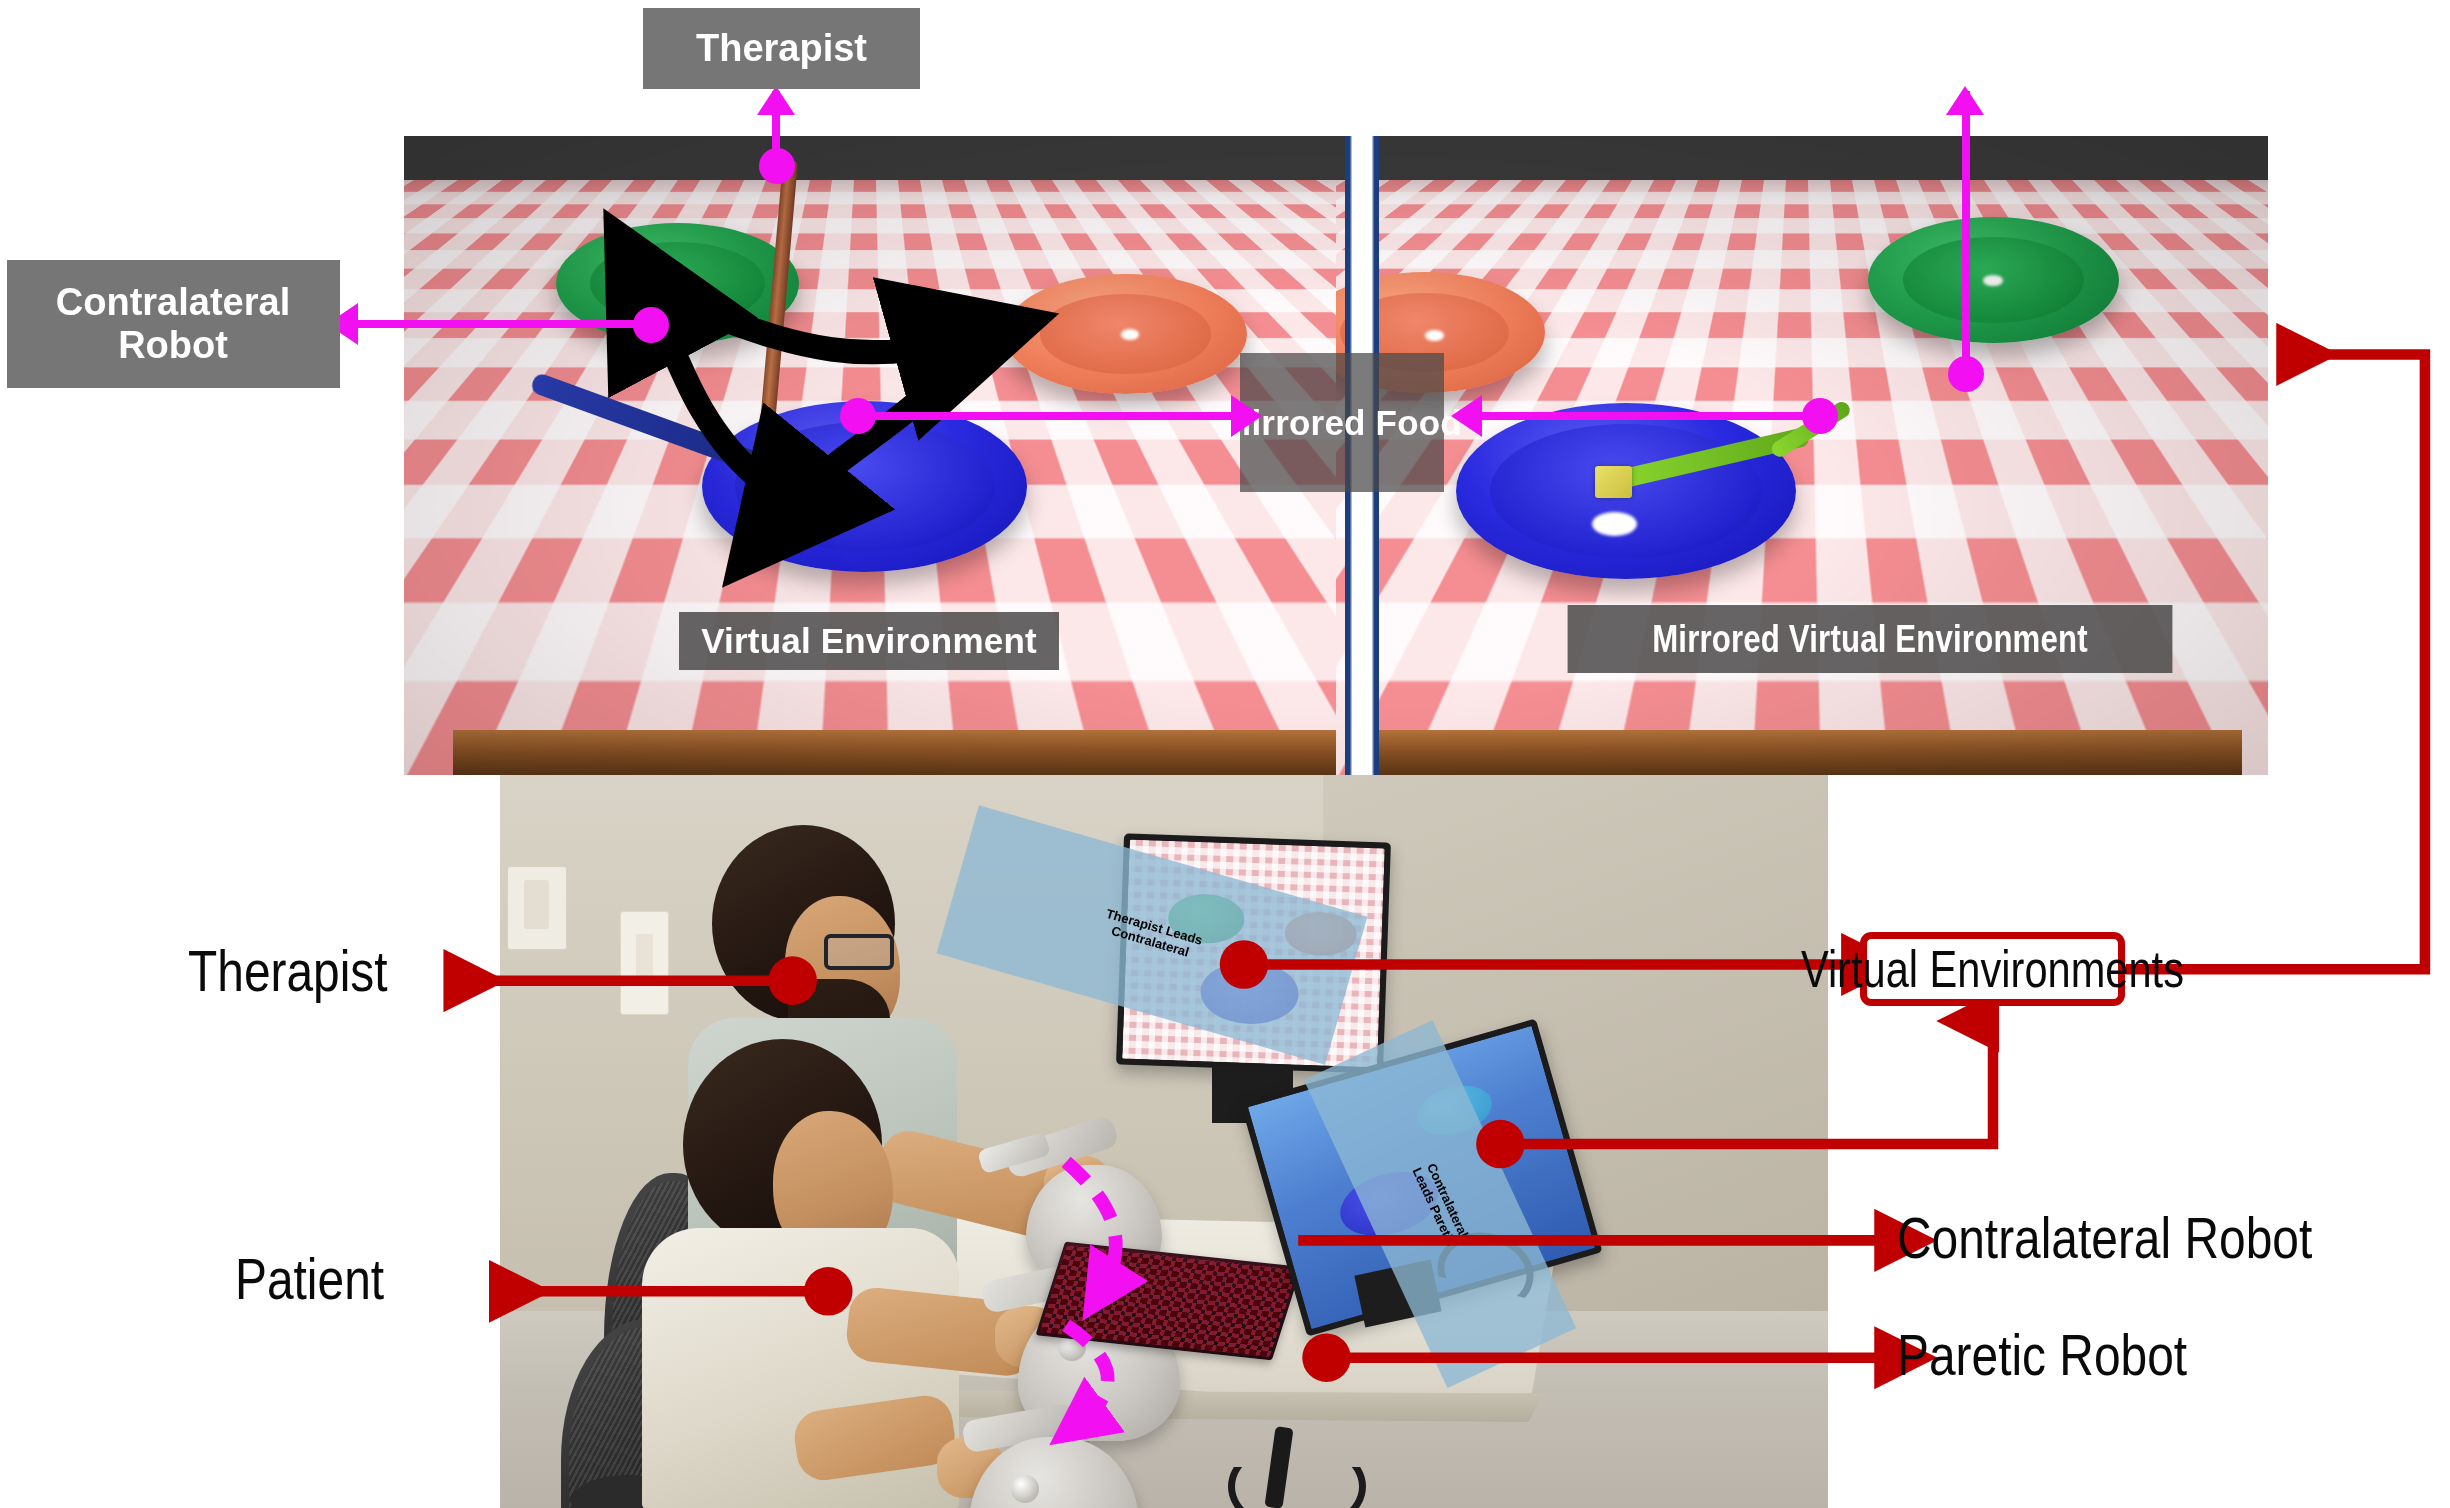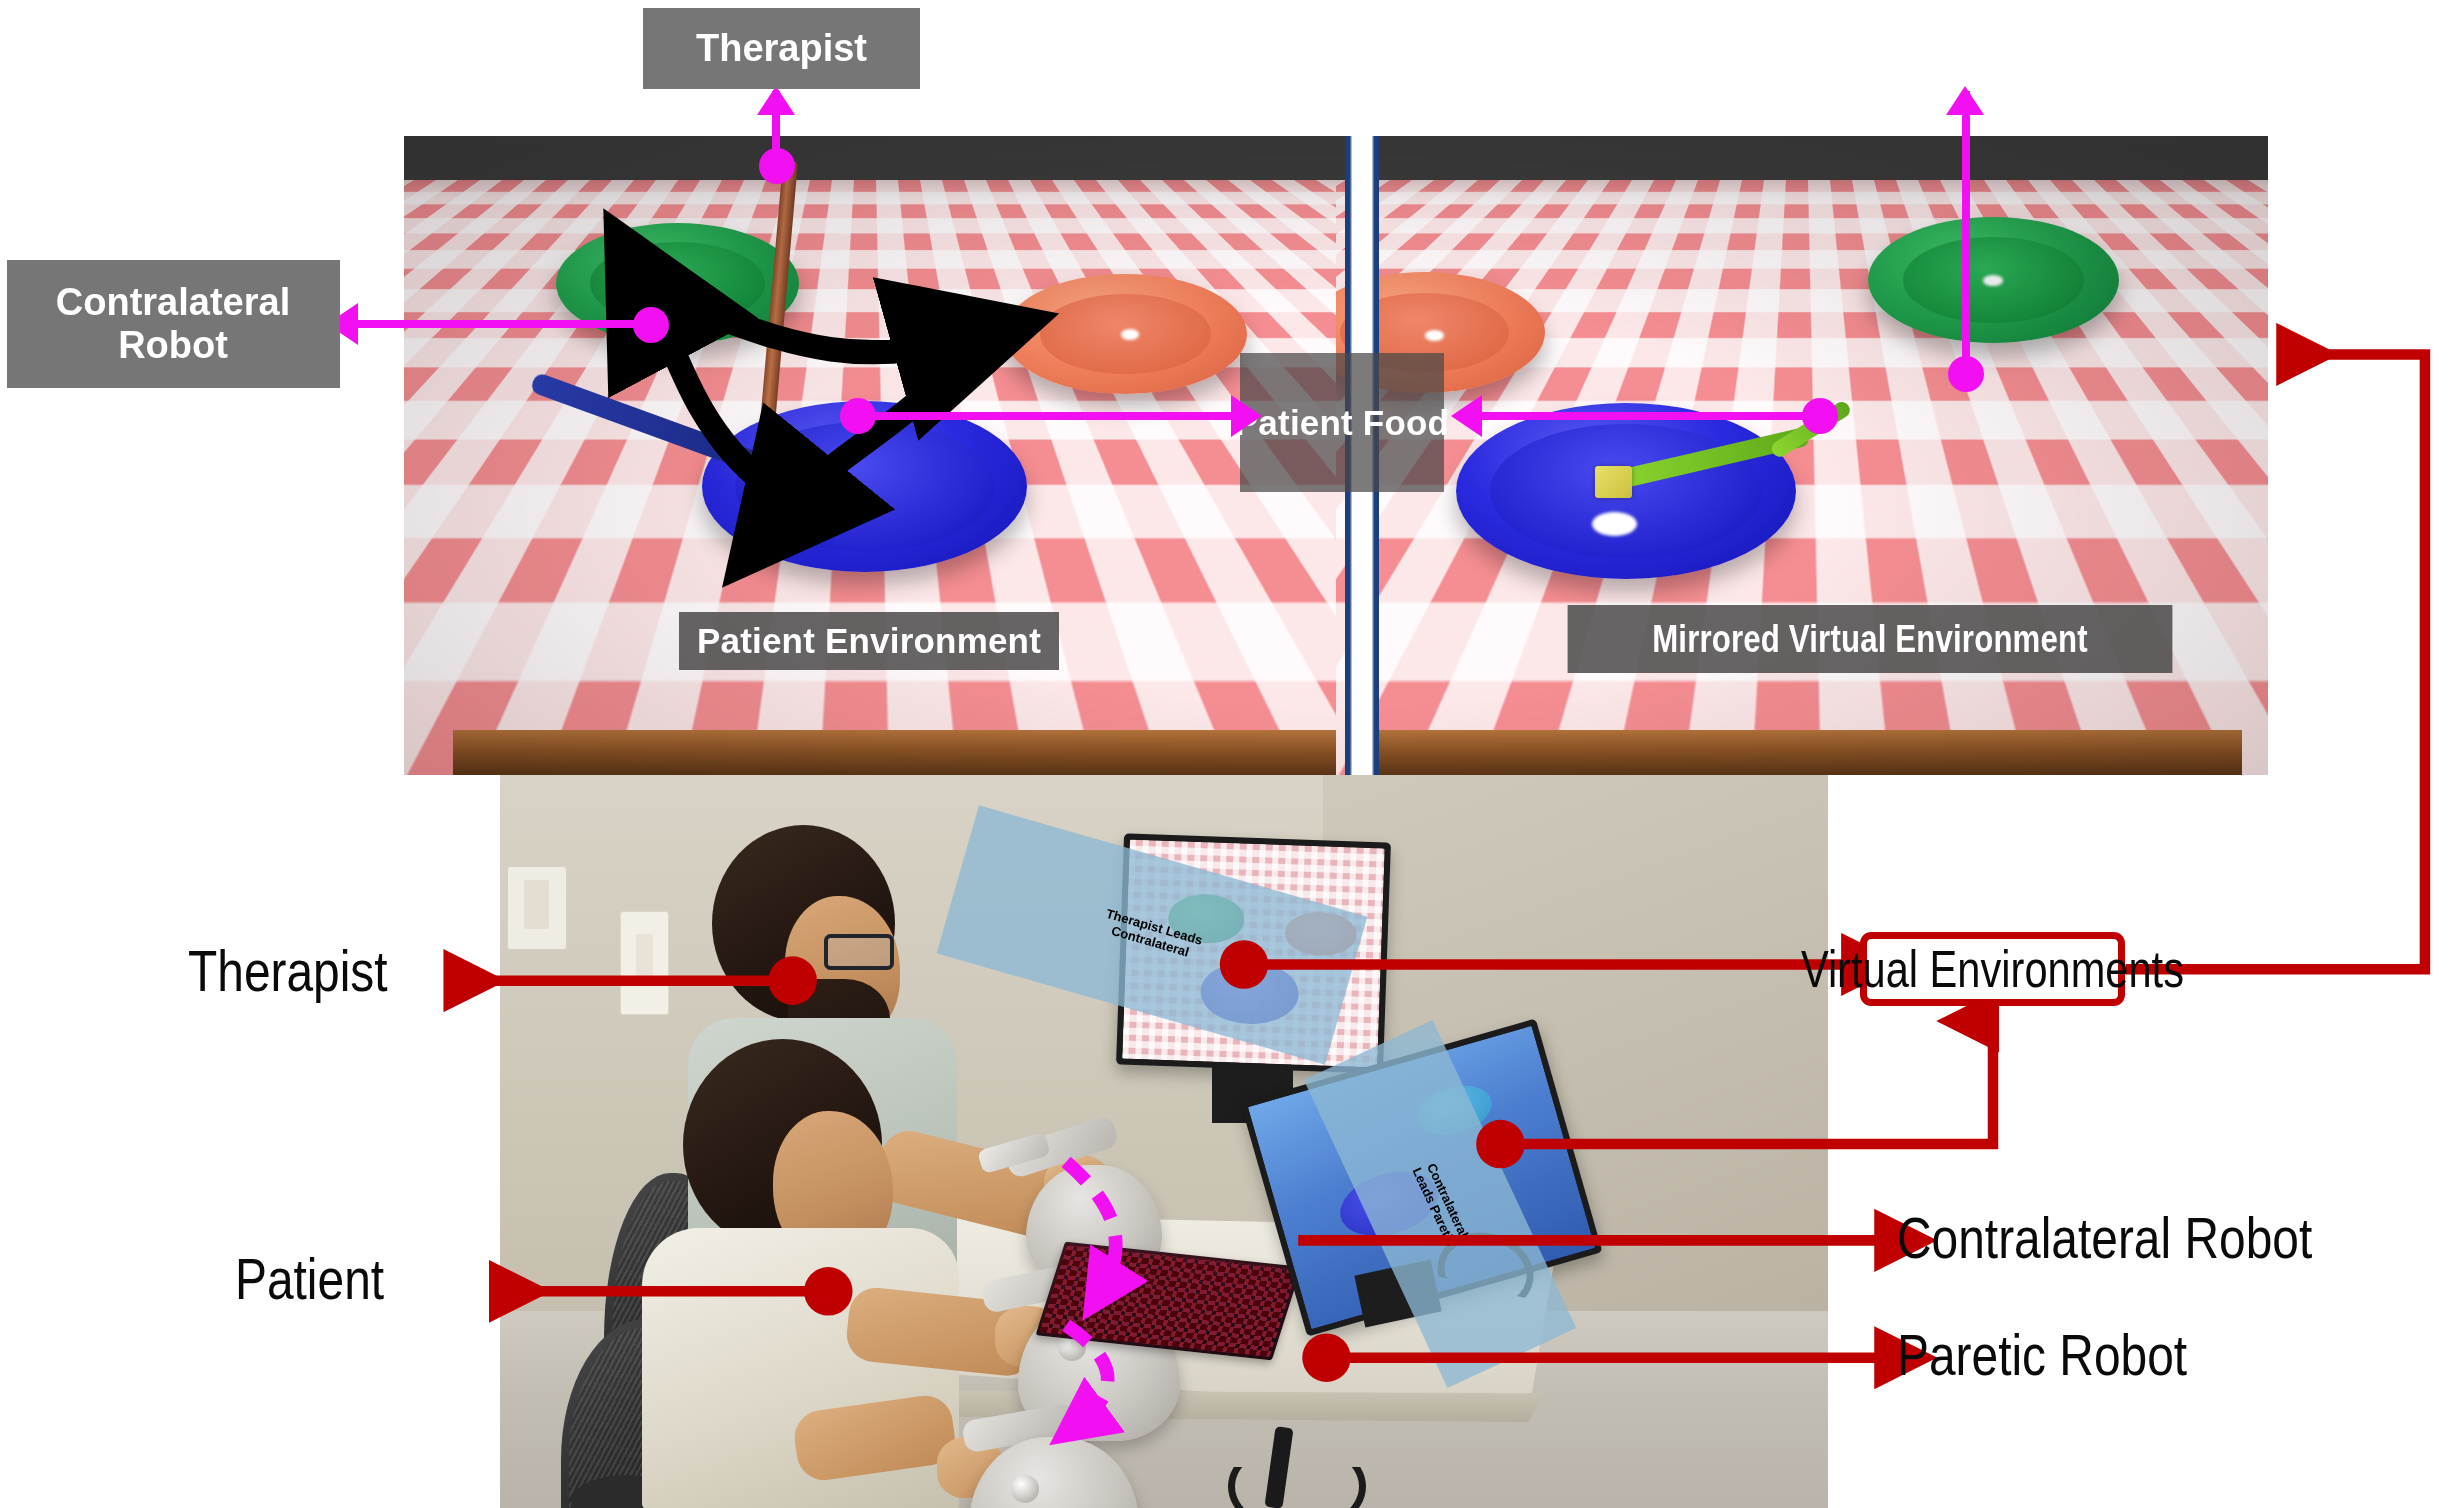--- a/index.html
+++ b/index.html
@@ -352,24 +352,24 @@
 
       <div class="limb-green abs" style="left:275px;top:336px;width:202px;height:19.4px;transform:rotate(-13deg);transform-origin:0 50%;"></div>
       <div class="limb-green abs" style="left:437px;top:309px;width:89px;height:16px;transform:rotate(-32deg);transform-origin:0 50%;"></div>
       <div class="food-chunk abs" style="left:259px;top:330px;width:37px;height:32px;"></div>
     </div>
 
     <div id="ve-divider"></div>
 
     <div class="ve-vignette"></div>
 
-    <div id="cap-ve" class="ve-caption">Patient Environment</div>
+    <div id="cap-ve" class="ve-caption">Virtual Environment</div>
     <div id="cap-mve" class="ve-caption">Mirrored Virtual Environment</div>
     <div id="cap-food" class="ve-caption">
-      <span>Patient Food</span>
+      <span>Mirrored Food</span>
     </div>
   </div>
 
   <div id="chip-therapist-top" class="chip">Therapist</div>
 
 
   <div id="chip-contra-limb" class="chip">
     <span>Contralateral</span>
     <span>Robot</span>
   </div>

